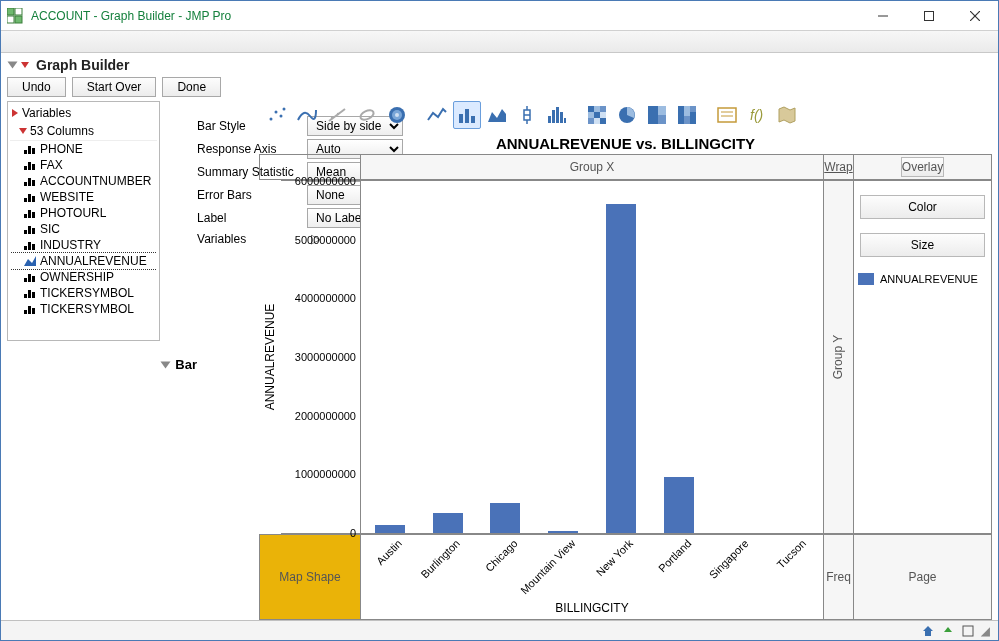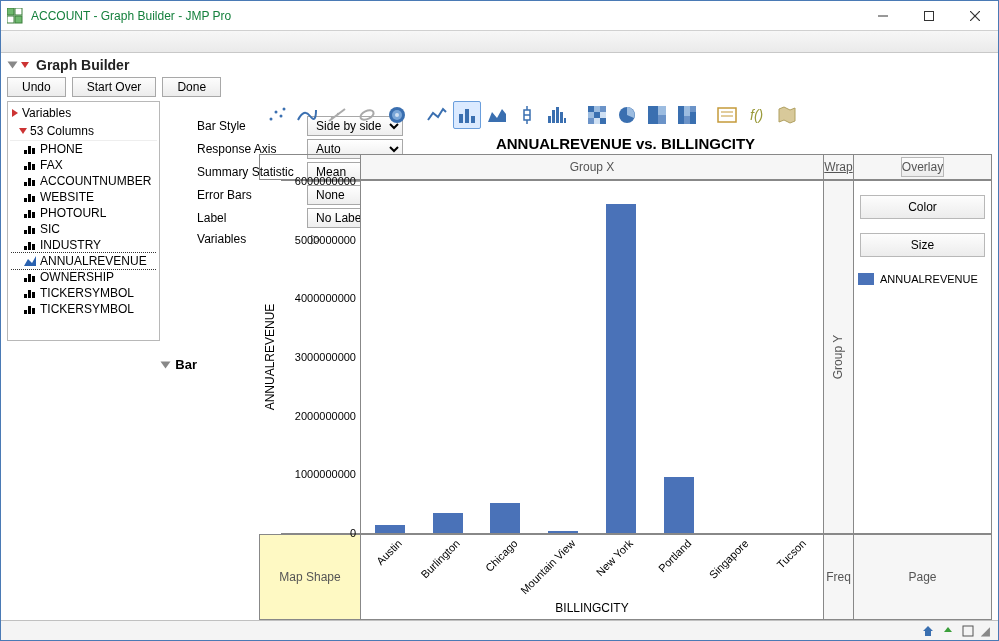--- a/index.html
+++ b/index.html
@@ -73,21 +73,21 @@
 .legend .dz-btn { padding: 4px 0; }
 .legenditem { display:flex; align-items:center; gap:6px; font-size: 11px; margin-top: 6px; }
 .legenditem .sw { width: 16px; height: 12px; background: #4a72b8; }
 .freqbox { height: 86px; width: 30px; }
 .pagebox { height: 86px; flex:1; }
 
 .xtick-area { flex:1; border: 1px solid #888; border-left:none; border-top: 1px solid #888; position: relative; }
 .xtick { position:absolute; top: 2px; font-size: 11px; transform: rotate(-45deg); transform-origin: right top; text-align: right; white-space: nowrap; }
 .xaxis-label { position:absolute; bottom: 4px; left: 0; right: 0; text-align:center; font-size: 12px; }
 
-.mapshape { width: 102px; border: 1px solid #888; display:flex; align-items:center; justify-content:center; font-size: 12px; color: #555; background:#fef9c3; }
+.mapshape { width: 102px; border: 1px solid #888; display:flex; align-items:center; justify-content:center; font-size: 12px; color: #555; background:#eab308; }
 
 .statusbar { height: 20px; border-top: 1px solid #c0c0c0; background: #f4f4f4; display:flex; justify-content:flex-end; align-items:center; padding: 0 8px; gap: 6px; font-size: 12px; }
 .sbicon { width:14px; height:14px; display:inline-flex; }
 </style>
 </head>
 <body>
 
 <div class="window">
 
   <div class="titlebar">

